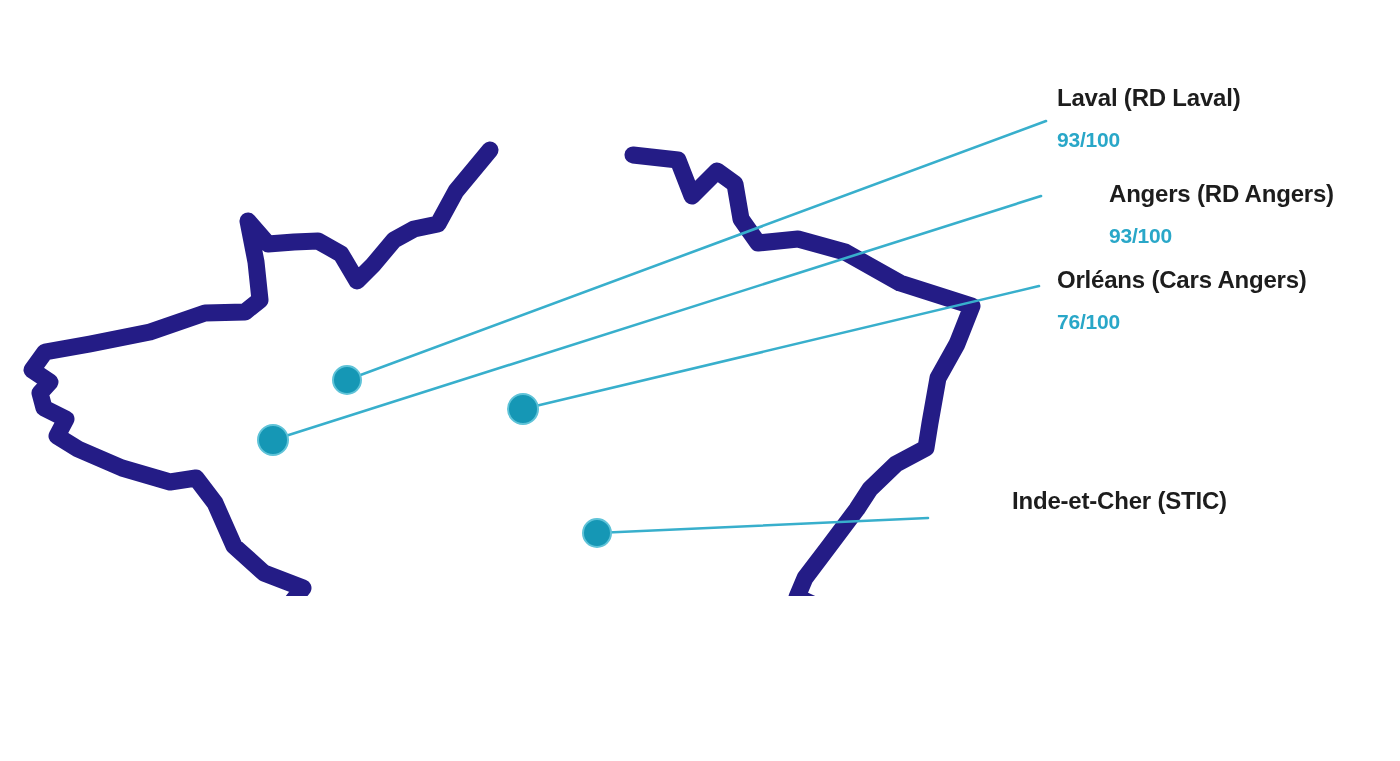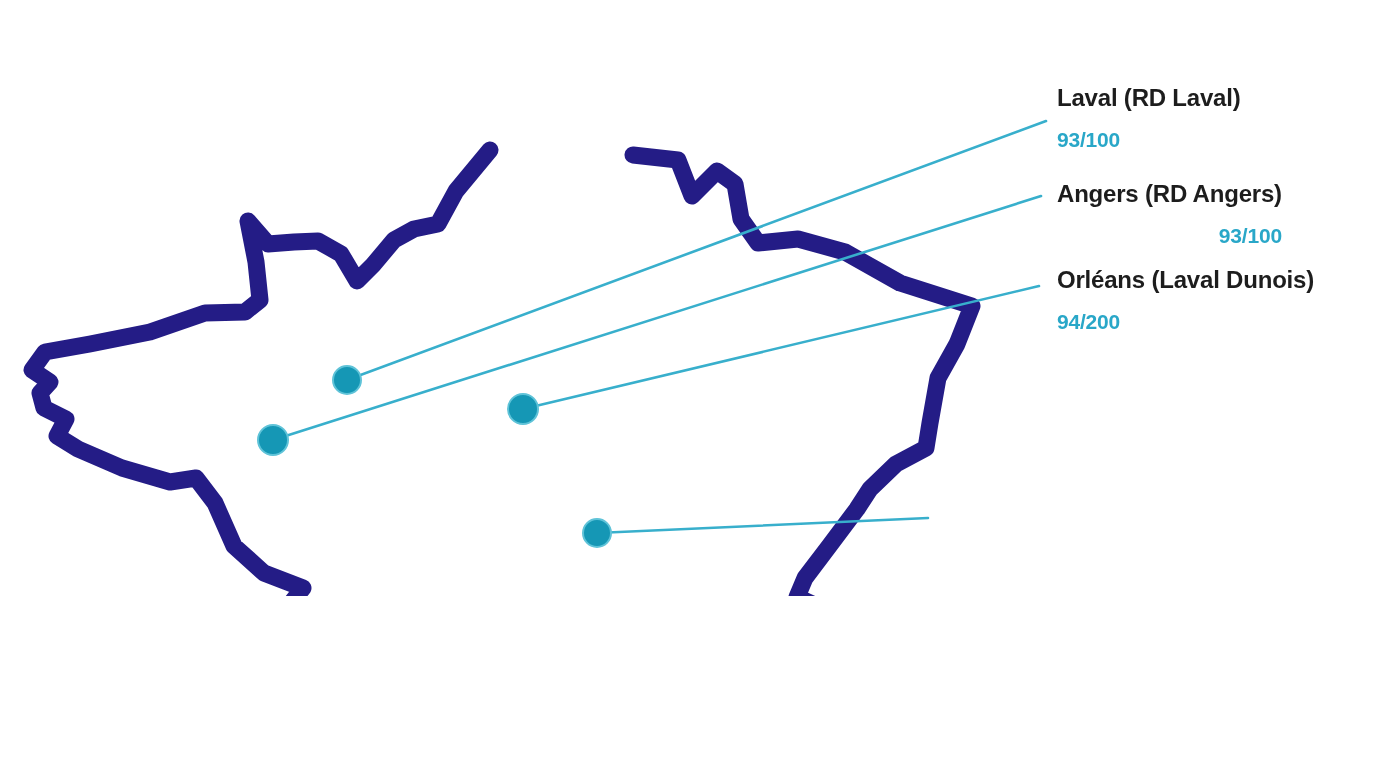--- a/index.html
+++ b/index.html
@@ -99,24 +99,25 @@
       <circle class="location-dot" cx="273" cy="440" r="15"></circle>
       <circle class="location-dot" cx="523" cy="409" r="15"></circle>
       <circle class="location-dot" cx="597" cy="533" r="14"></circle>
     </g>
   </svg>
 
   <div class="location-label" style="left: 1057px; top: 84px;">
     <div class="location-name">Laval (RD Laval)</div>
     <div class="location-score">93/100</div>
   </div>
-  <div class="location-label" style="left: 1057px; top: 180px; text-align: right;">
+  <div class="location-label" style="left: 1109px; top: 180px;">
     <div class="location-name">Angers (RD Angers)</div>
     <div class="location-score">93/100</div>
   </div>
   <div class="location-label" style="left: 1057px; top: 266px;">
-    <div class="location-name">Orléans (Laval Dunois)</div>
-    <div class="location-score">94/200</div>
+    <div class="location-name">Orléans (Cars Angers)</div>
+    <div class="location-score">76/100</div>
   </div>
   <div class="location-label" style="left: 1012px; top: 487px;">
+    <div class="location-name">Inde-et-Cher (STIC)</div>
   </div>
 
 </div>
 
 </body></html>

